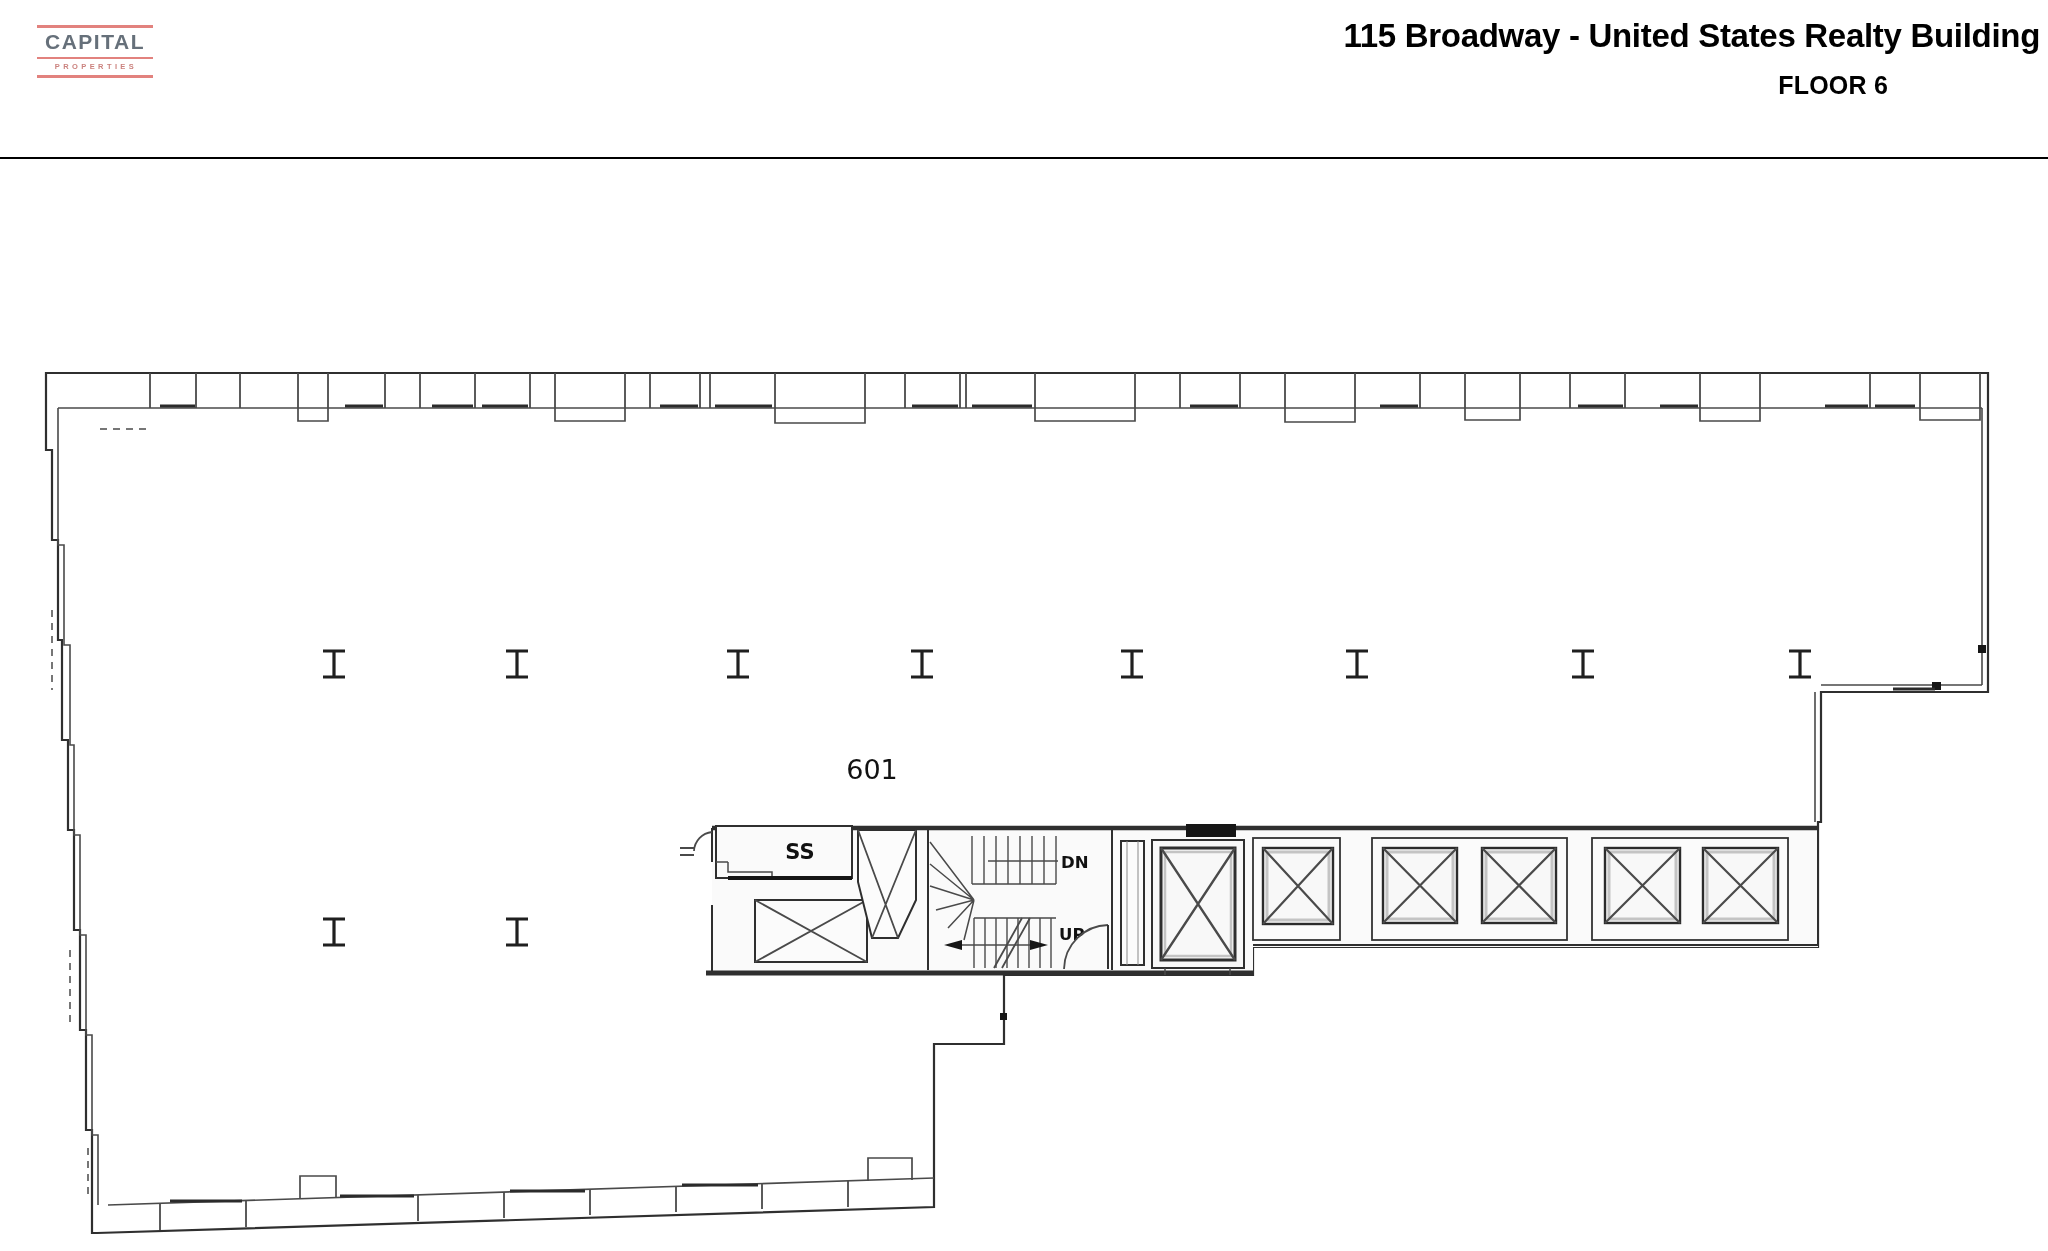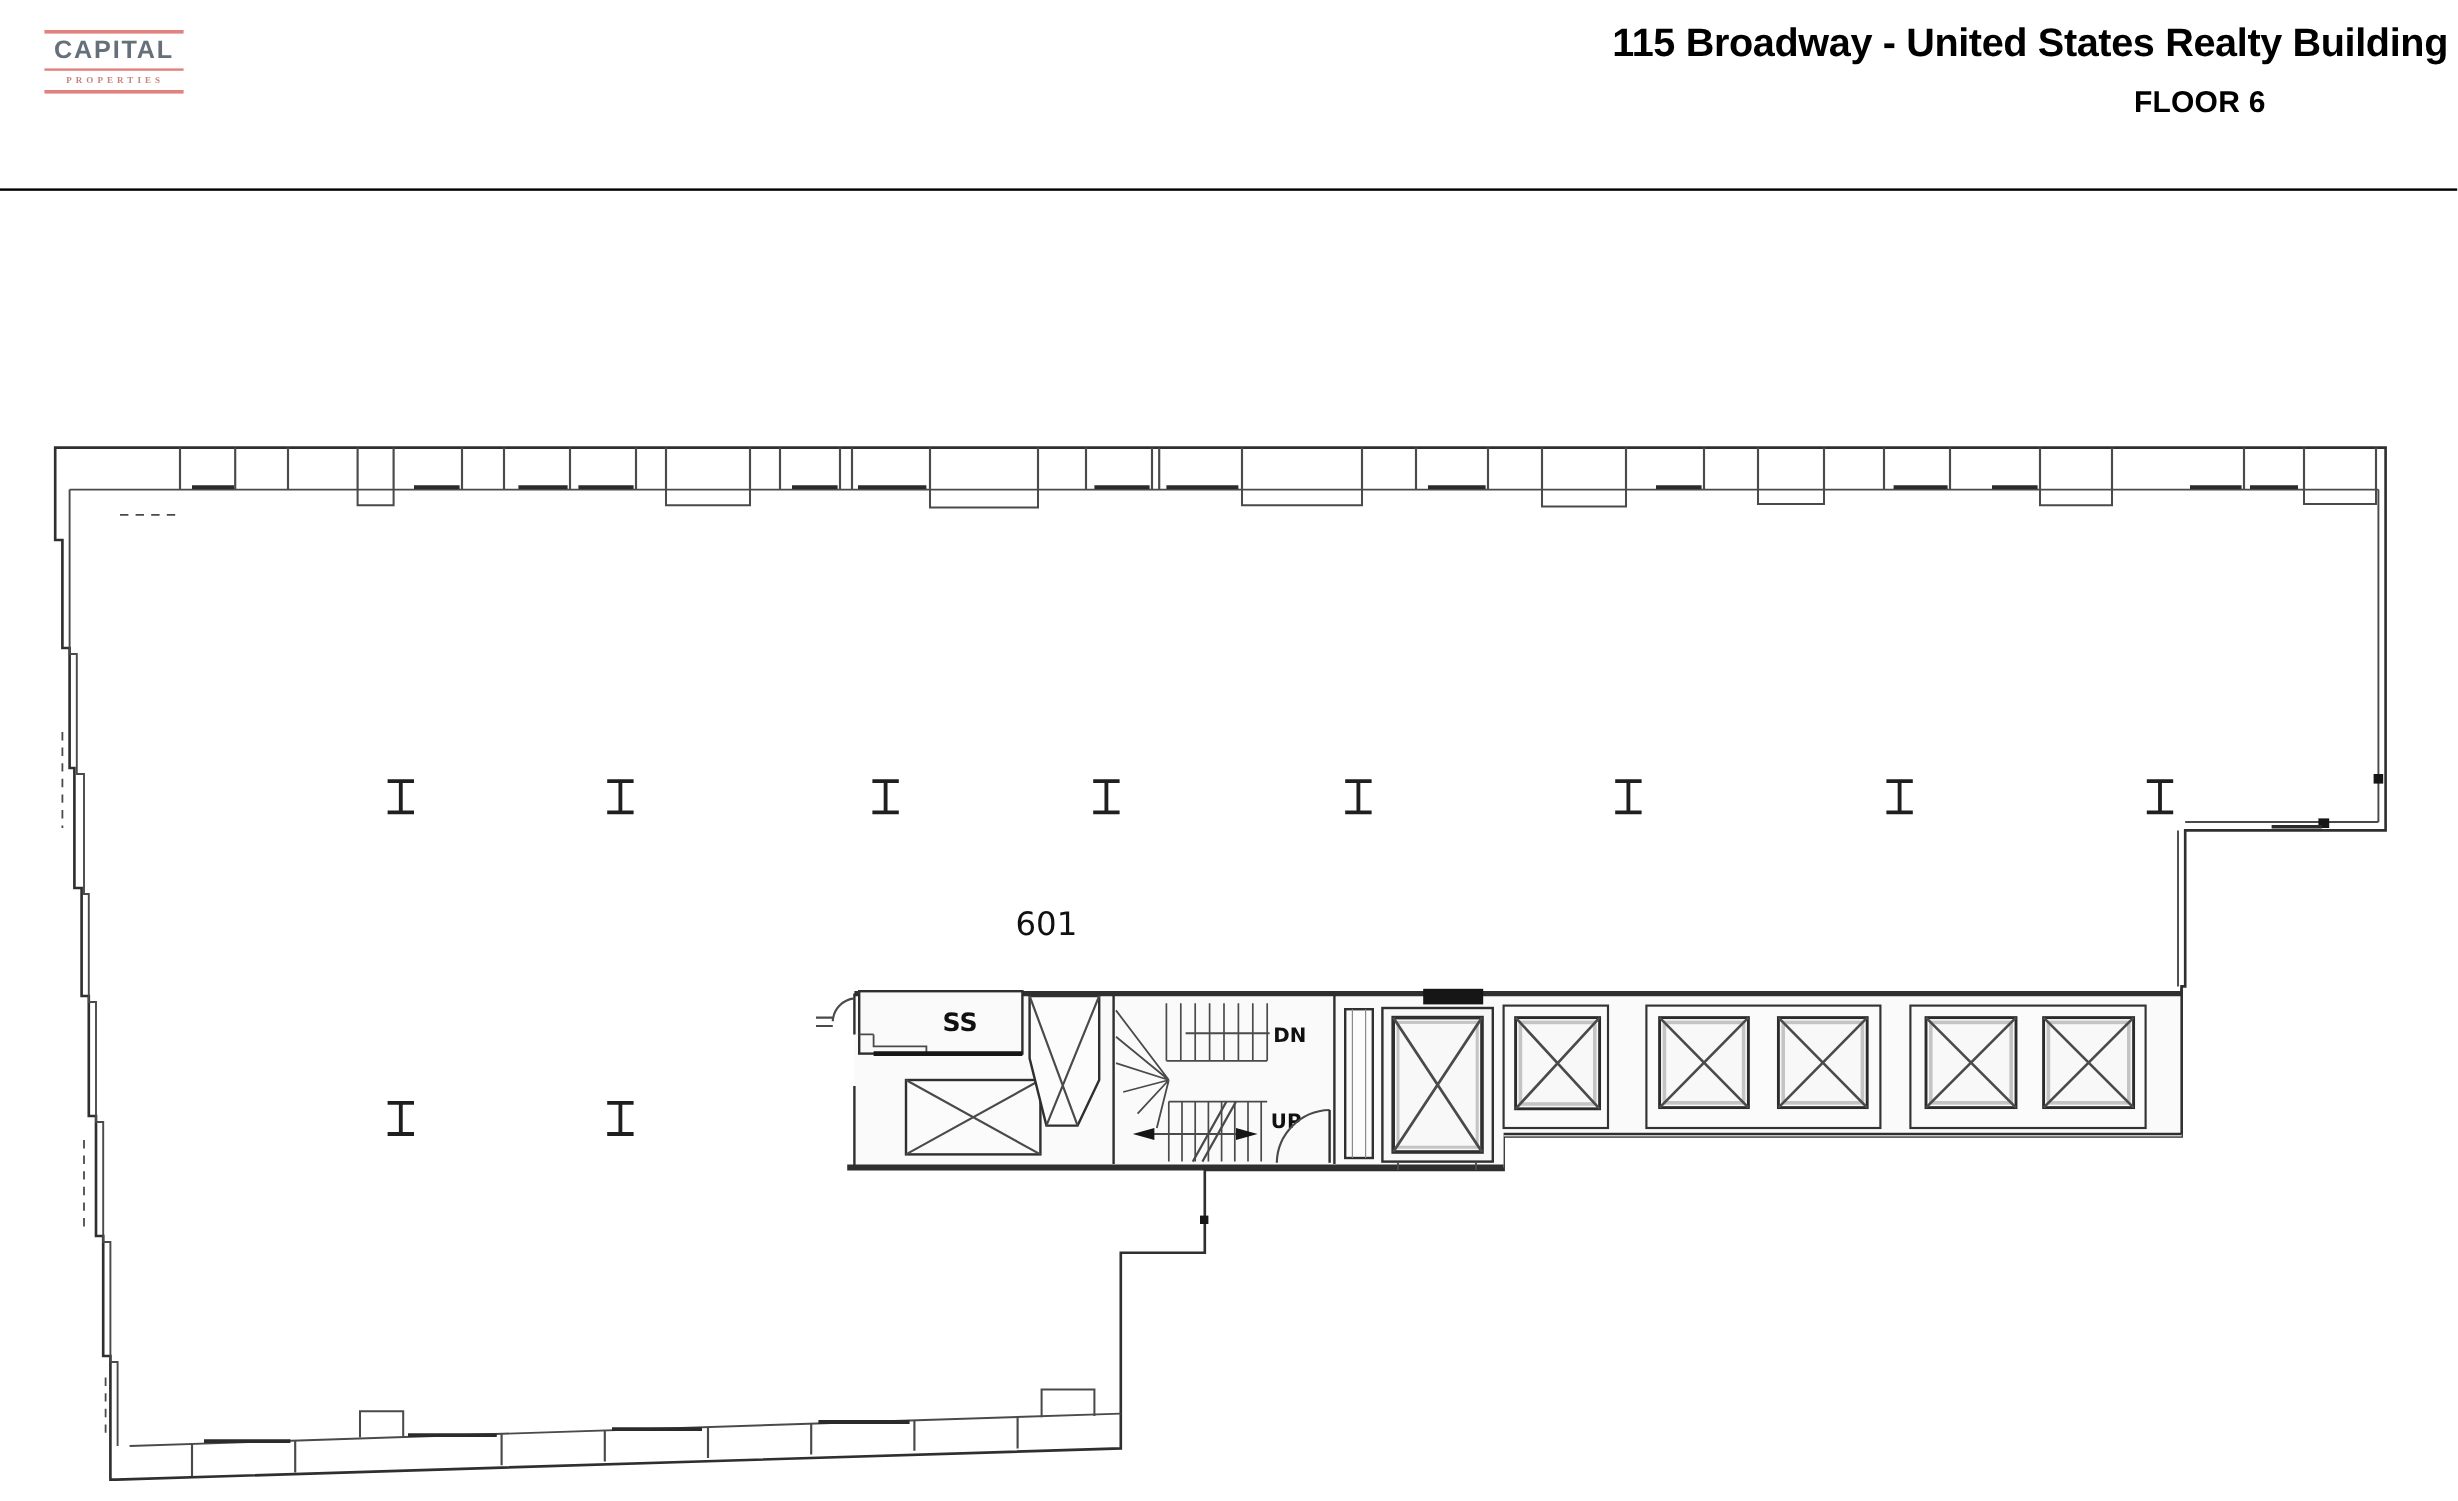--- a/index.html
+++ b/index.html
@@ -6,21 +6,21 @@
   #page{position:relative;width:2048px;height:1251px;background:#ffffff;overflow:hidden;
         font-family:"Liberation Sans",sans-serif;}
 
   
   #logo{position:absolute;left:37px;top:25px;width:116px;}
   .logo-line{height:3px;background:#e2827e;}
   .logo-line.thin{height:2px;}
   #logo .name{font-size:21px;font-weight:600;letter-spacing:1.5px;color:#66707a;
               text-align:center;padding:2px 0 3px 0;}
   #logo .tagline{font-size:7.5px;font-weight:700;letter-spacing:3.4px;color:#cb827e;
-              text-align:center;padding:3px 0 4px 2px;font-family:Liberation Serif, serif;}
+              text-align:center;padding:3px 0 4px 2px;}
   #title{position:absolute;top:17px;right:8px;font-size:33px;font-weight:700;color:#000;
          letter-spacing:-0.3px;white-space:nowrap;}
   #floor{position:absolute;top:71px;right:160px;font-size:25px;font-weight:700;color:#000;
          letter-spacing:0.2px;margin-left:16px;}
   #rule{position:absolute;left:0;top:157px;width:2048px;height:2px;background:#000;}
 
   
   #plan-svg{position:absolute;left:0;top:0;}
   .wall{stroke:#2f2f2f;fill:none;}
   .thin{stroke:#4a4a4a;fill:none;}

